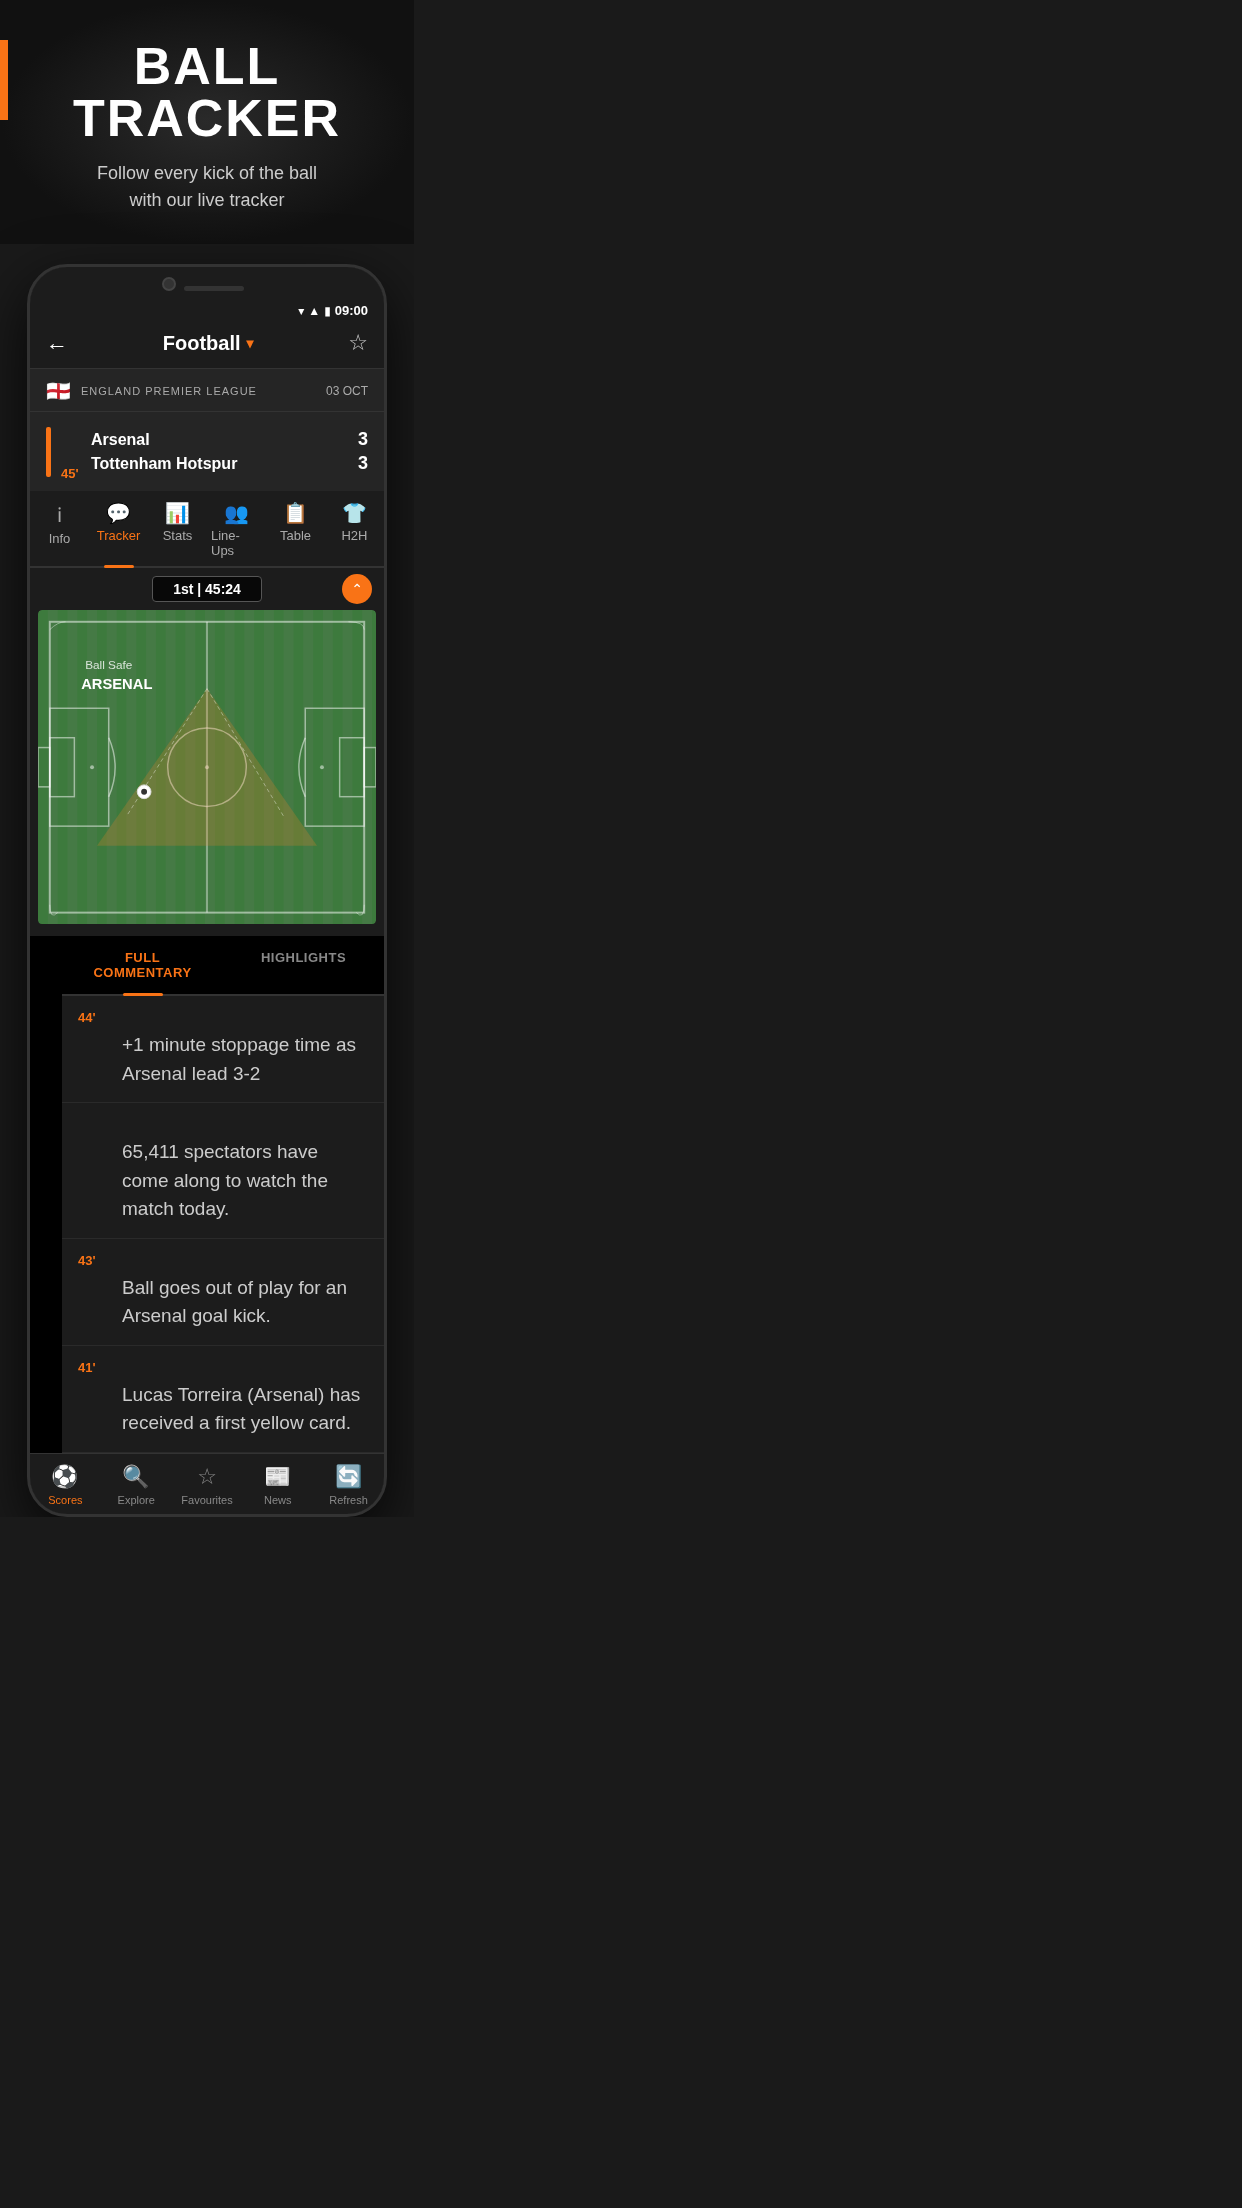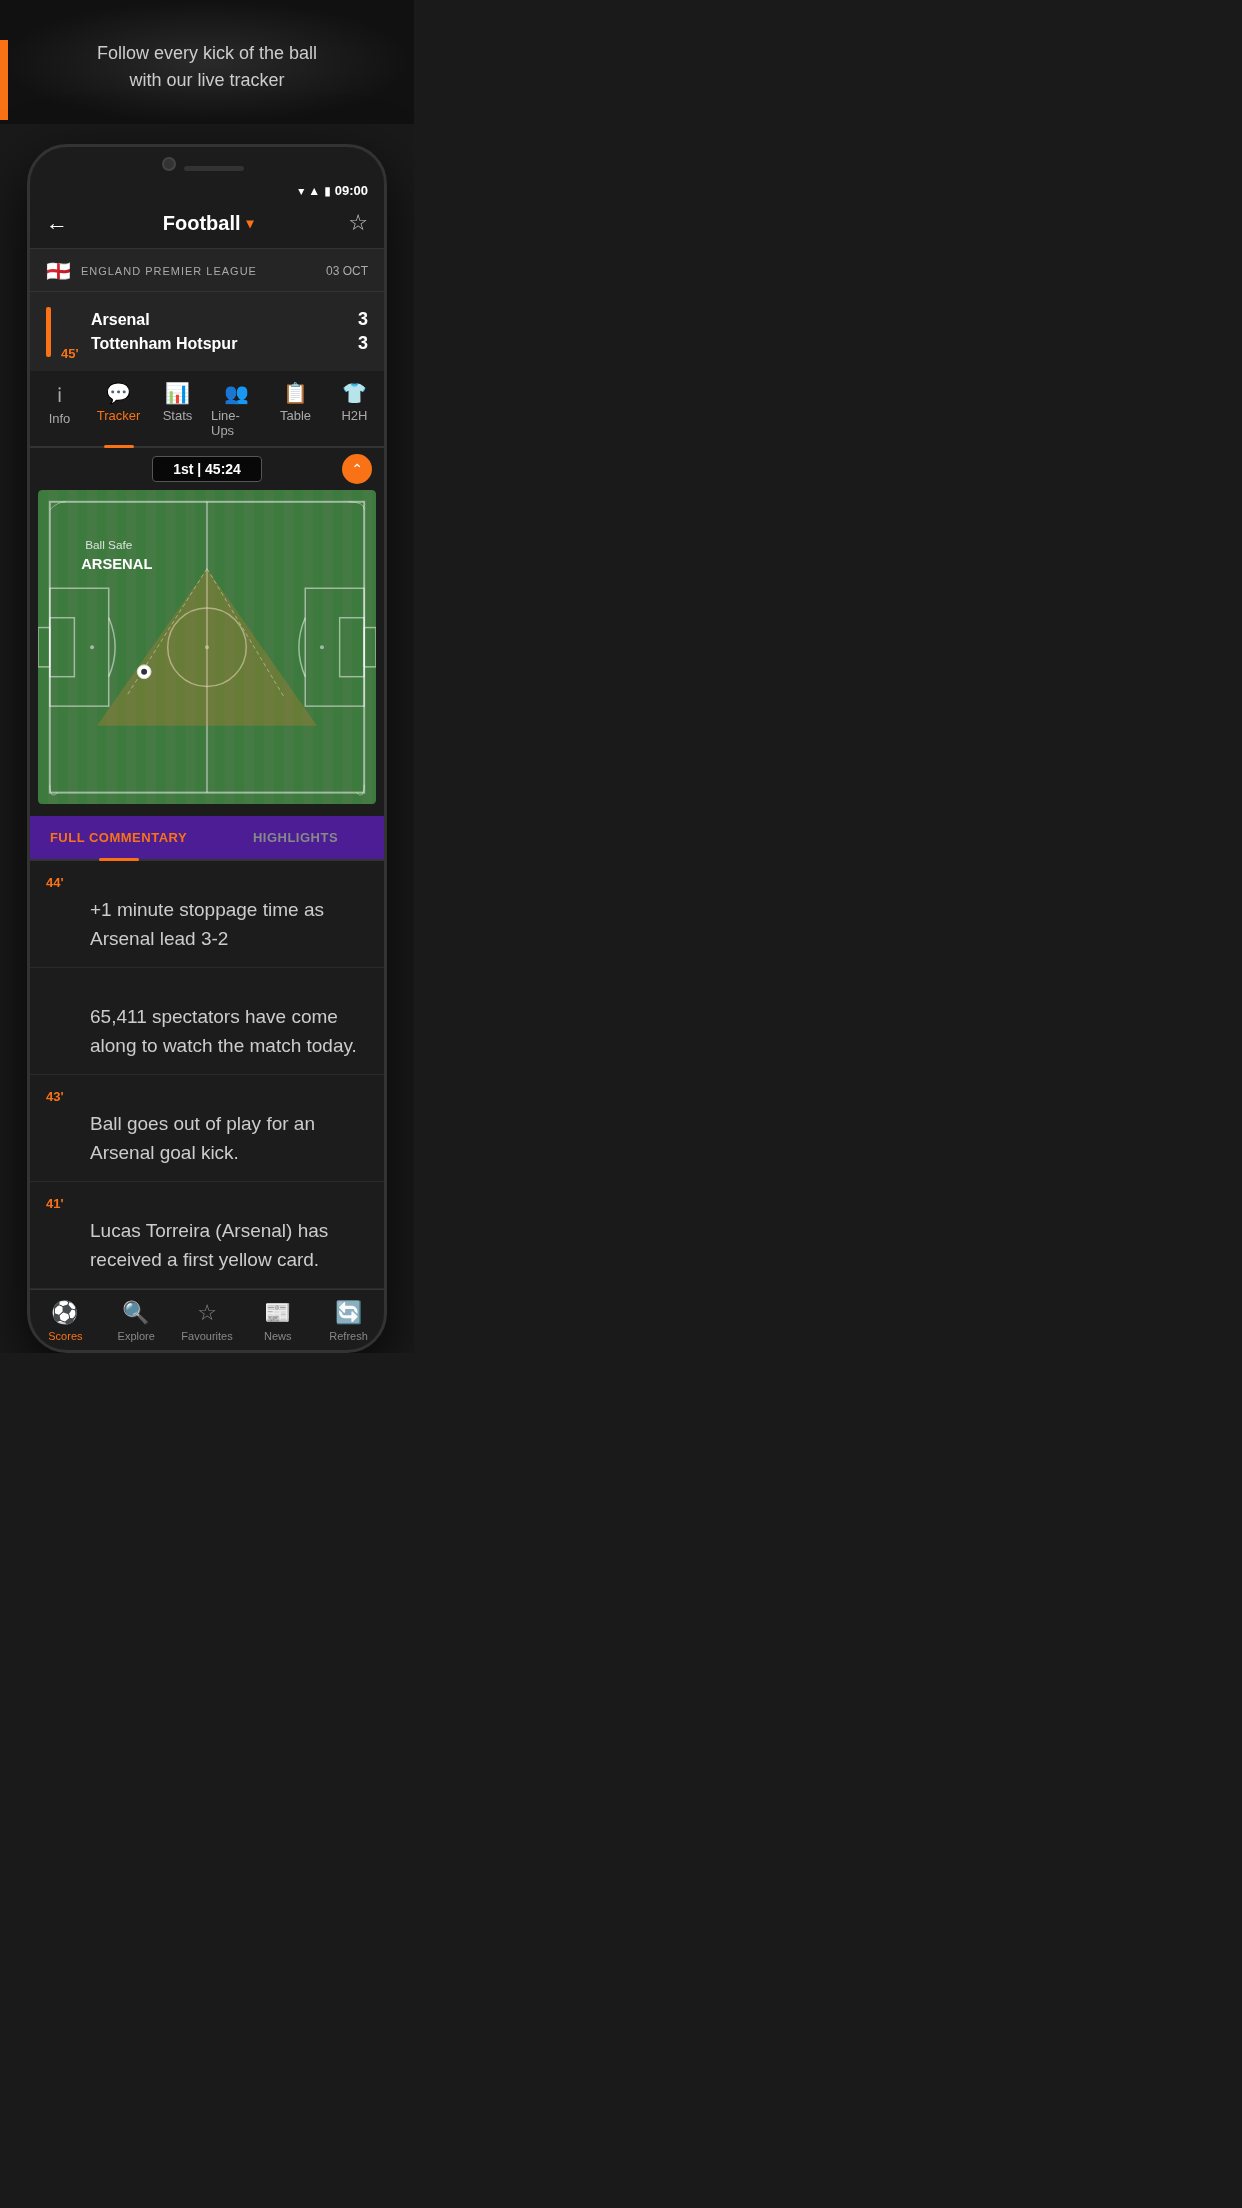--- a/index.html
+++ b/index.html
@@ -271,21 +271,22 @@
       padding: 0 8px 8px;
     }
     .pitch-svg {
       width: 100%;
       border-radius: 4px;
       overflow: hidden;
     }
 
     
     .commentary-section {
-      background: #4c1d95;
+      background: #000000;
+      padding-left: 32px;
     }
     .commentary-tabs {
       display: flex;
       border-bottom: 2px solid #333;
     }
     .commentary-tab {
       flex: 1;
       text-align: center;
       padding: 14px;
       font-size: 13px;
@@ -384,20 +385,21 @@
       background: #333;
       border-radius: 3px;
       margin: 0 8px;
     }
   </style>
 </head>
 <body>
 
 <div class="hero">
   <div class="hero-accent"></div>
+  <div class="hero-title">BALL TRACKER</div>
   <div class="hero-subtitle">Follow every kick of the ball<br>with our live tracker</div>
 </div>
 
 <div class="phone-container">
   <div class="phone">
 
     <div class="phone-top">
       <div class="phone-camera"></div>
       <div class="phone-speaker"></div>
     </div>

